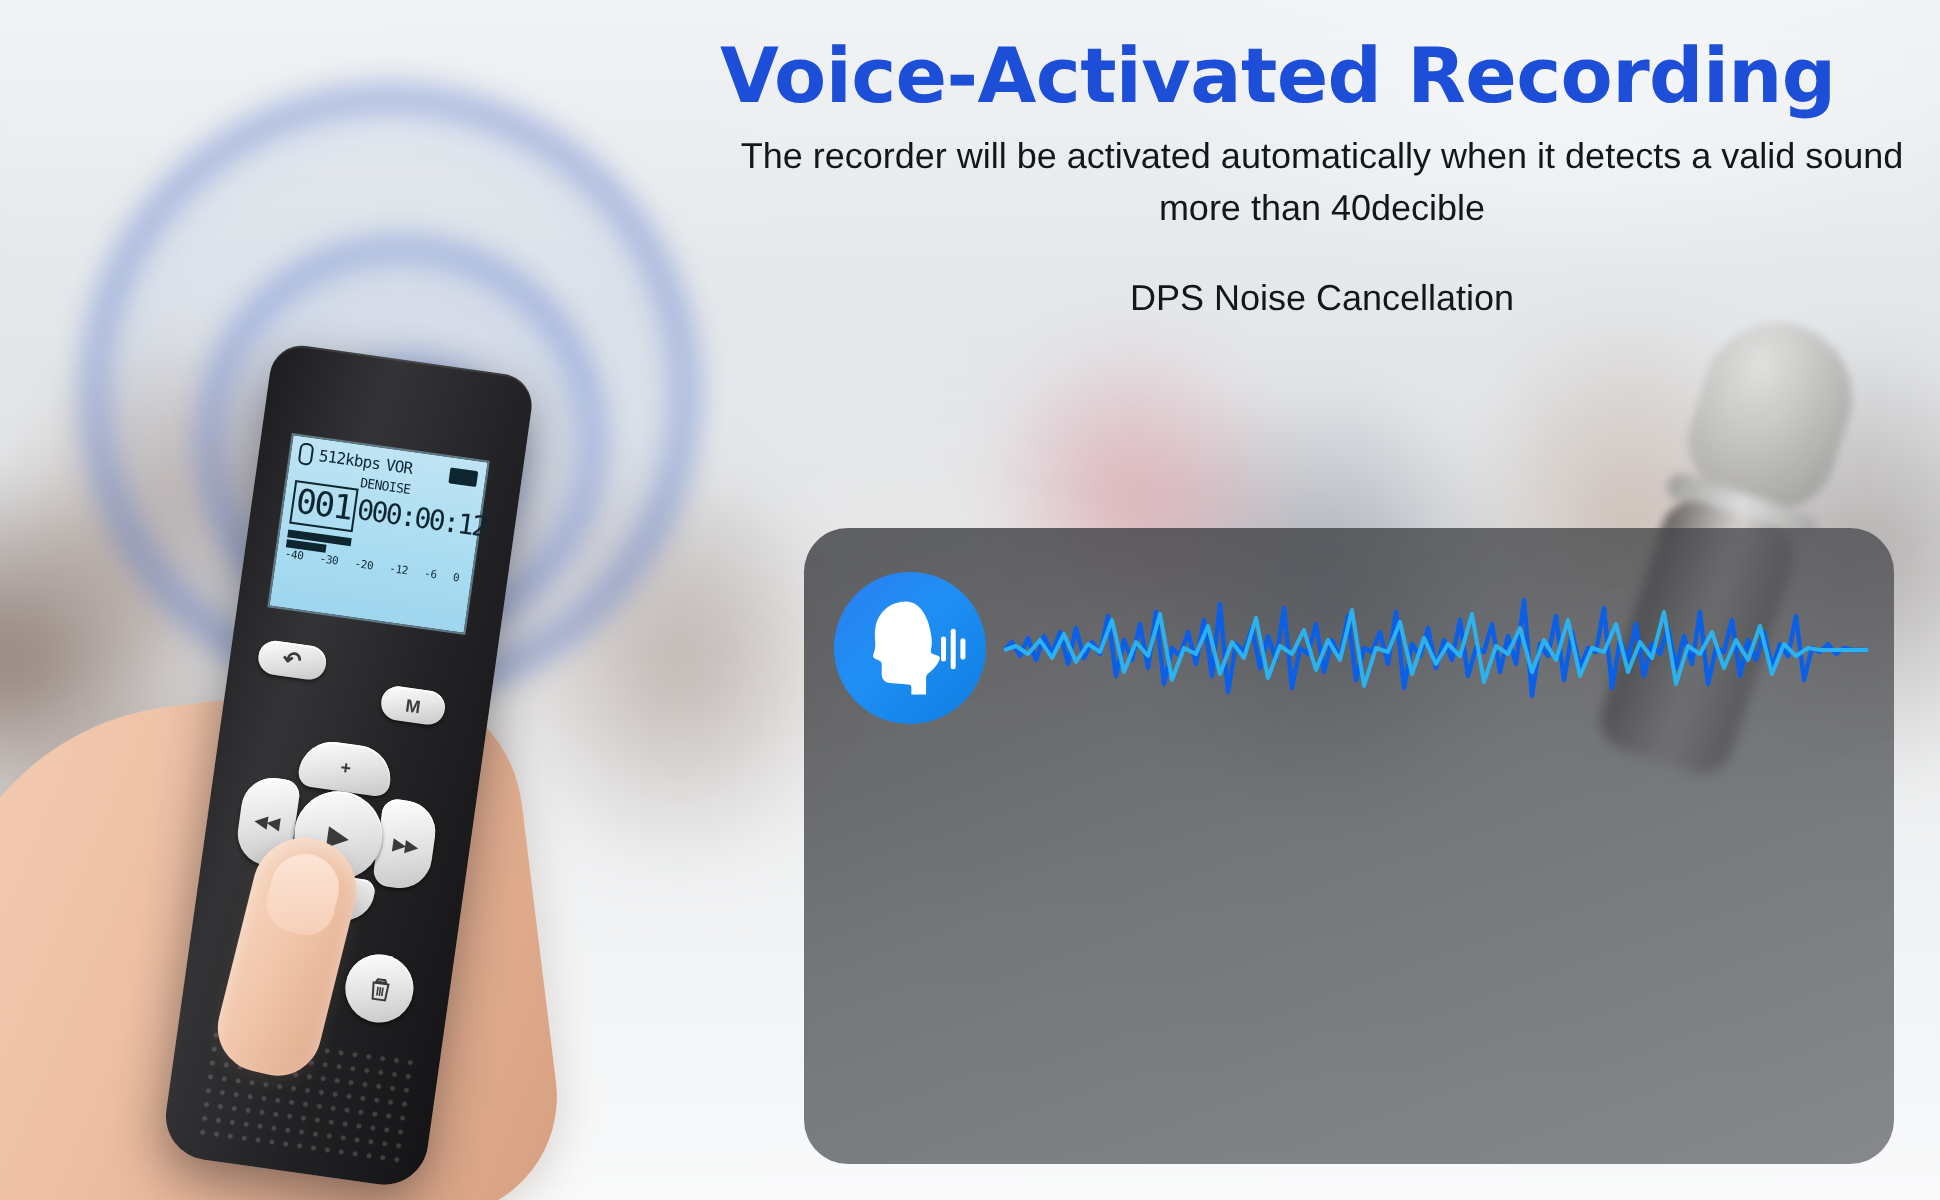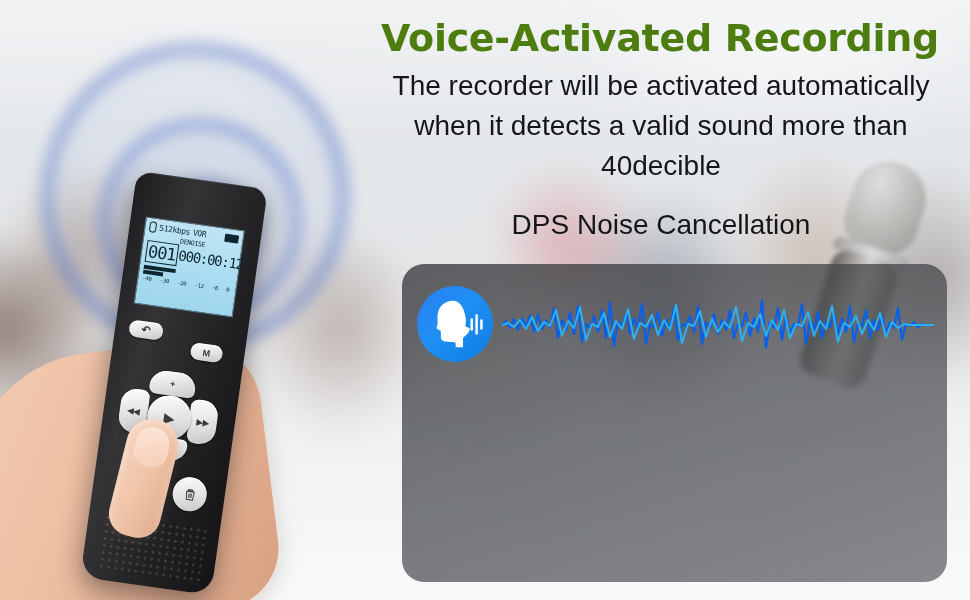--- a/index.html
+++ b/index.html
@@ -64,28 +64,28 @@
               background-size: 5px 5px; }
   .mic-ring { position: absolute; left: 26px; top: 92px; width: 78px; height: 14px;
               border-radius: 7px; background: linear-gradient(90deg,#9d9d9b,#dedede,#a6a6a4); }
   .mic-body { position: absolute; left: 30px; top: 103px; width: 68px; height: 130px;
               border-radius: 16px;
               background: linear-gradient(90deg,#5e5a58,#b4b2b0 38%,#d6d4d2 55%,#7c7a78 100%); }
 
   
   .headline {
     position: absolute; left: 360px; top: 18px; width: 600px;
-    text-align: center; color: #4d7c0f;
+    color: #1d4ed8;
     font-size: 38px; font-weight: bold; letter-spacing: -.3px; line-height: 1.08;
     font-family: "DejaVu Sans", sans-serif;
   }
   .subline {
     position: absolute; left: 362px; top: 66px; width: 598px;
     text-align: center; color: #14161a;
-    font-size: 28px; line-height: 1.42; font-weight: normal;
+    font-size: 18px; line-height: 1.42; font-weight: normal;
   }
   .subline .l3 { display: block; margin-top: 20px; }
 
   
   .panel-outer {
     position: absolute; left: 402px; top: 264px; width: 545px; height: 318px;
     border-radius: 22px;
     background: linear-gradient(160deg, rgba(58,60,64,.80) 0%, rgba(72,74,78,.74) 45%, rgba(86,88,92,.70) 100%);
     backdrop-filter: blur(2px);
   }

